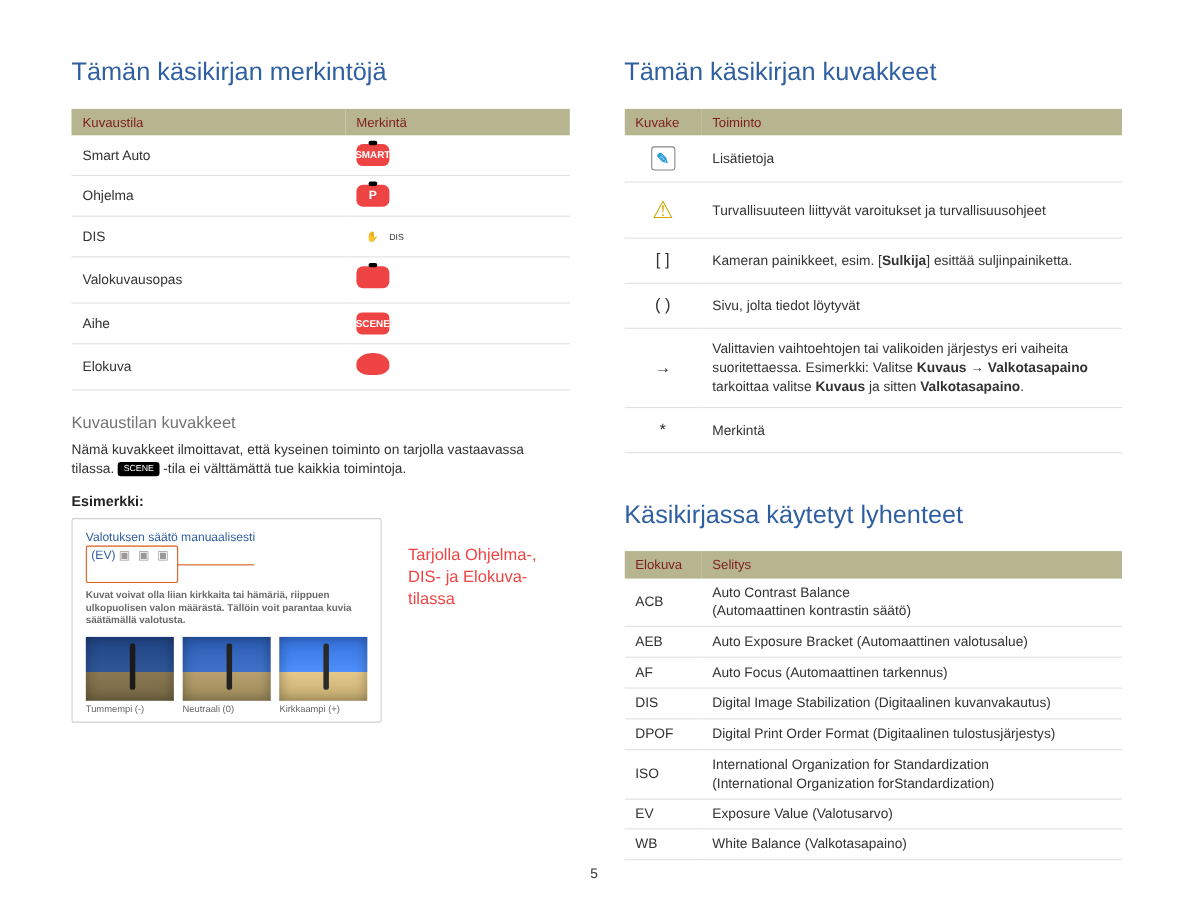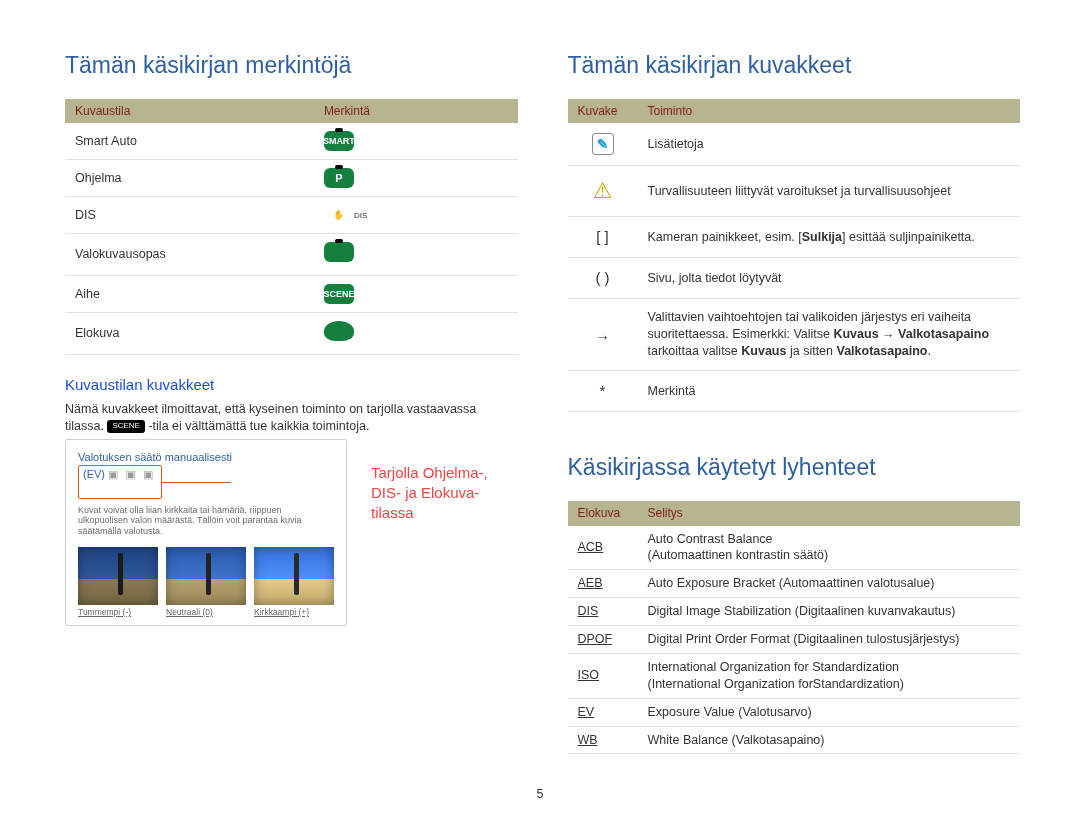--- a/index.html
+++ b/index.html
@@ -27,45 +27,45 @@
   .col{flex:1;min-width:0;}
   h1{
     font-size:23px;
     font-weight:400;
     color:var(--blue);
     margin:0 0 18px 0;
   }
   h2{
     font-size:15px;
     font-weight:400;
-    color:#1d4ed8;
+    color:#737373;
     margin:20px 0 6px 0;
   }
   .tbl{width:100%;border-collapse:collapse;}
   .th{
     background:var(--olive);
     color:#7f1d1d;
     font-weight:400;
     font-size:12px;
     text-align:left;
     padding:4px 10px;
   }
   .td{
     padding:6px 10px;
     border-bottom:1px solid var(--div);
     vertical-align:middle;
     font-size:12.5px;
     color:#333;
   }
   .td.sym{width:70px;text-align:center;font-size:15px;}
-  .td.abbr{width:65px;font-size:12.5px;text-decoration:underline;}
+  .td.abbr{width:65px;font-size:12.5px;}
   .ico{
     display:inline-flex;align-items:center;justify-content:center;
     width:30px;height:20px;
-    background:#15803d;border-radius:5px;
+    background:#ef4444;border-radius:5px;
     color:#fff;font-size:9px;font-weight:700;
     position:relative;
   }
   .ico.cam{border-radius:6px;}
   .ico.cam::before{
     content:"";position:absolute;top:-3px;left:50%;
     width:8px;height:4px;background:#000;border-radius:2px;
     transform:translateX(-50%);
   }
   .ico.dis{background:none;color:#000;}
@@ -91,36 +91,36 @@
     border-radius:2px;
     color:var(--blue);
     font-size:11px;
     vertical-align:middle;
     position:relative;
   }
   .ev-box::after{
     content:"";position:absolute;right:-70px;top:50%;
     width:70px;height:1px;background:var(--orange);
   }
-  .note{font-size:9px;color:var(--lightgrey);line-height:1.2;margin:6px 0 10px 0;}
+  .note{font-size:9px;color:var(--lightgrey);line-height:1.2;margin:6px 0 10px 0;font-weight:bold;}
   .thumbs{display:flex;gap:8px;}
   .thumb{width:80px;}
   .thumb .img{
     height:58px;
     background:linear-gradient(#2a5bb1,#3f73c9 55%,#b8a06e 55%,#9c8a5a);
     position:relative;
     box-shadow:inset 0 0 12px rgba(0,0,0,.35);
   }
   .thumb .img::after{
     content:"";position:absolute;left:40px;top:6px;width:5px;height:42px;
     background:#222;border-radius:2px;
   }
   .thumb.neg .img{filter:brightness(.75);}
   .thumb.pos .img{filter:brightness(1.25);}
-  .cap{font-size:8.5px;color:#666;margin-top:2px;text-decoration:underline;}
+  .cap{font-size:8.5px;color:#666;margin-top:2px;}
   .callout{font-size:15px;color:#ef4444;padding-top:24px;}
   .sq{
     display:inline-flex;align-items:center;justify-content:center;
     width:22px;height:22px;border:1px solid #888;border-radius:3px;
     font-weight:700;color:#333;
   }
   .tri{
     font-size:22px;color:#c9a600;
   }
   .pen{font-size:14px;color:#2a9dd6;}
@@ -175,20 +175,21 @@
     </tbody>
       </table>
 
     <h2>Kuvaustilan kuvakkeet</h2>
     <p class="para">
       <span>Nämä kuvakkeet ilmoittavat, että kyseinen toiminto on tarjolla vastaavassa tilassa.</span>
       <span class="chip">SCENE</span>
       <span>-tila ei välttämättä tue kaikkia toimintoja.</span>
     </p>
 
+    <div class="esi-label">Esimerkki:</div>
 
     <div class="example-wrap">
       <div class="panel">
         <p class="ev-title">Valotuksen säätö manuaalisesti</p>
         <span class="ev-box">
           <span>(EV)</span>
           <span style="color:#999;letter-spacing:2px">▣ ▣ ▣</span>
         </span>
         <p class="note">Kuvat voivat olla liian kirkkaita tai hämäriä, riippuen ulkopuolisen valon määrästä. Tällöin voit parantaa kuvia säätämällä valotusta.</p>
         <div class="thumbs">
@@ -258,20 +259,24 @@
       </tr>
       <tr>
             <td class="td abbr">ACB</td>
             <td class="td">Auto Contrast Balance<br>(Automaattinen kontrastin säätö)</td>
           </tr>
       <tr>
             <td class="td abbr">AEB</td>
             <td class="td">Auto Exposure Bracket (Automaattinen valotusalue)</td>
           </tr>
       <tr>
+            <td class="td abbr">AF</td>
+            <td class="td">Auto Focus (Automaattinen tarkennus)</td>
+          </tr>
+      <tr>
             <td class="td abbr">DIS</td>
             <td class="td">Digital Image Stabilization (Digitaalinen kuvanvakautus)</td>
           </tr>
       <tr>
             <td class="td abbr">DPOF</td>
             <td class="td">Digital Print Order Format (Digitaalinen tulostusjärjestys)</td>
           </tr>
       <tr>
             <td class="td abbr">ISO</td>
             <td class="td">International Organization for Standardization<br>(International Organization forStandardization)</td>

